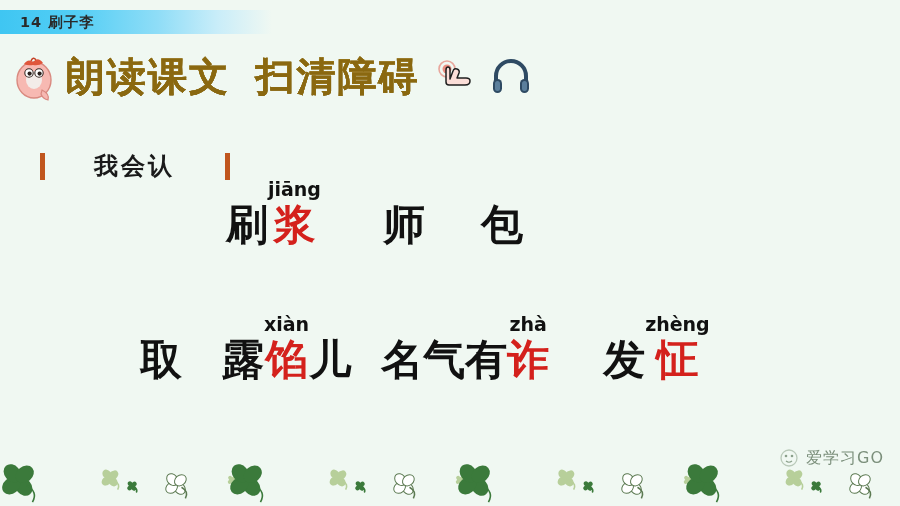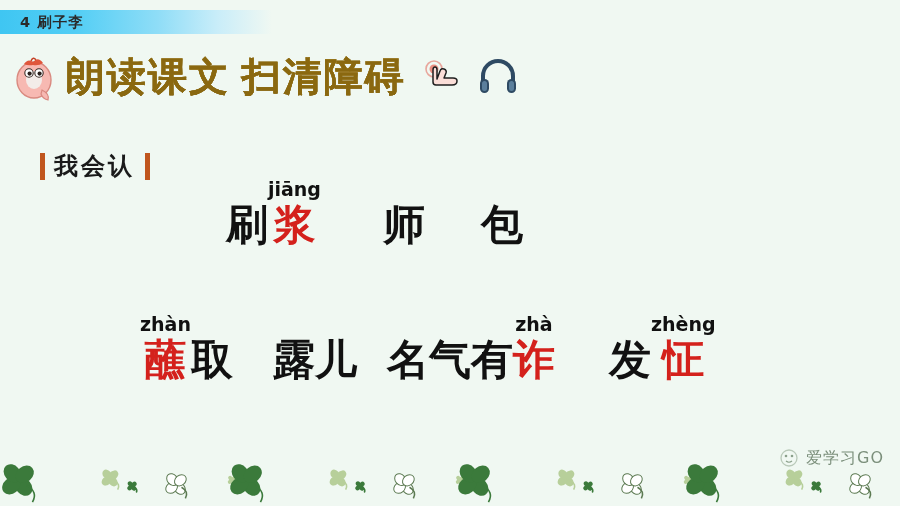--- a/index.html
+++ b/index.html
@@ -61,21 +61,21 @@
     width: 46px;
     height: 50px;
     margin-right: 8px;
     flex: 0 0 auto;
   }
   #section-title {
     font-size: 39px;
     font-weight: bold;
     letter-spacing: 2px;
     white-space: nowrap;
-    font-family: Liberation Serif, serif;
+    font-family: Liberation Mono, monospace;
     color: #bb9026;
     background: linear-gradient(180deg, #e6c76a 0%, #c9a12c 40%, #9b7415 100%);
     -webkit-background-clip: text;
     background-clip: text;
     -webkit-text-fill-color: transparent;
     text-shadow: 0 0 0 #8a6810;
     filter: drop-shadow(0.6px 0.6px 0px #5d4408);
   }
   #tap-icon {
     width: 42px;
@@ -91,20 +91,21 @@
   }
 
   
   #subhead {
     position: absolute;
     left: 40px;
     top: 149px;
     display: flex;
     align-items: center;
     height: 34px;
+    gap: 40px;
   }
   .bar {
     width: 5px;
     height: 27px;
     background: #c0561e;
     flex: 0 0 auto;
   }
   #subhead-text {
     font-size: 24px;
     font-weight: bold;
@@ -187,21 +188,21 @@
     white-space: nowrap;
     font-family: "DejaVu Sans", "Liberation Sans", sans-serif;
   }
 </style>
 </head>
 <body>
 
 <div id="slide">
 
   <div id="header-bar"></div>
-  <div id="header-title">4 刷子李</div>
+  <div id="header-title">14 刷子李</div>
 
   <div id="title-row">
 
     <svg id="mascot-icon" viewBox="0 0 46 50">
       <ellipse cx="22" cy="28" rx="17" ry="18" fill="#f7b9b2" stroke="#d98a80" stroke-width="1.4"></ellipse>
       <ellipse cx="22" cy="28" rx="8" ry="9" fill="#f3ece9"></ellipse>
       <path d="M30 38 Q38 42 36 48 Q31 47 29 42 Z" fill="#f7b9b2" stroke="#d98a80" stroke-width="1.2"></path>
       <circle cx="17" cy="21" r="4.2" fill="#ffffff" stroke="#3a2b26" stroke-width="1.1"></circle>
       <circle cx="27" cy="21" r="4.2" fill="#ffffff" stroke="#3a2b26" stroke-width="1.1"></circle>
       <circle cx="17.6" cy="21.6" r="2.1" fill="#2b211d"></circle>
@@ -253,32 +254,32 @@
       <div class="word-group" style="margin-left: 56px;">
         <div class="char-cell">
           <div class="pinyin blank">&nbsp;</div>
           <div class="hanzi black">包</div>
         </div>
       </div>
     </div>
   <div class="word-row" id="row-2">
       <div class="word-group">
         <div class="char-cell">
-          <div class="pinyin">zhàn</div>
-          <div class="hanzi red">蘸</div>
-        </div>
-        <div class="char-cell">
           <div class="pinyin blank">&nbsp;</div>
           <div class="hanzi black">取</div>
         </div>
       </div>
       <div class="word-group" style="margin-left: 40px;">
         <div class="char-cell">
           <div class="pinyin blank">&nbsp;</div>
           <div class="hanzi black">露</div>
+        </div>
+        <div class="char-cell">
+          <div class="pinyin">xiàn</div>
+          <div class="hanzi red">馅</div>
         </div>
         <div class="char-cell">
           <div class="pinyin blank">&nbsp;</div>
           <div class="hanzi black">儿</div>
         </div>
       </div>
       <div class="word-group" style="margin-left: 30px;">
         <div class="char-cell">
           <div class="pinyin blank">&nbsp;</div>
           <div class="hanzi black">名</div>

